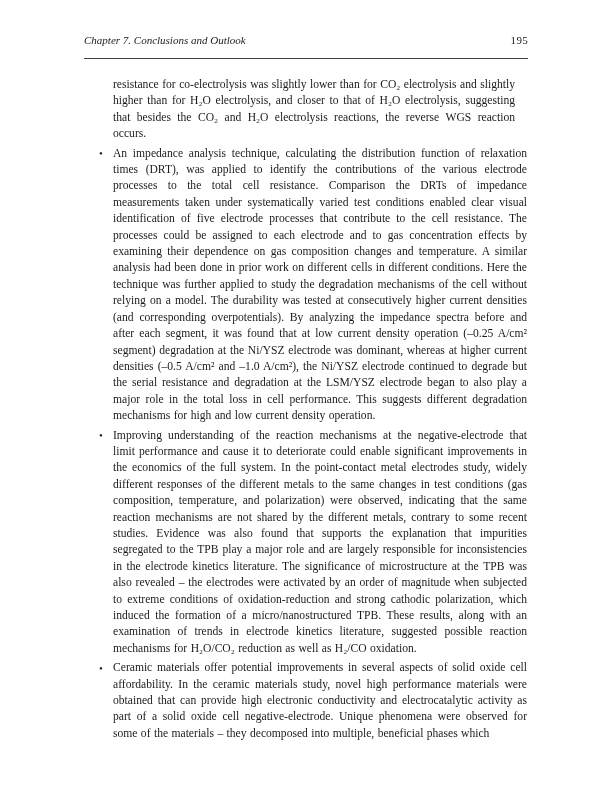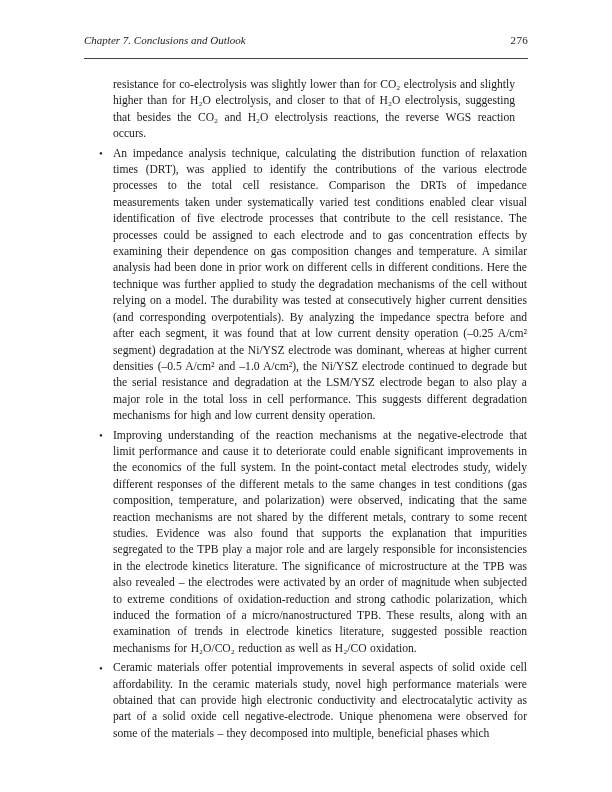--- a/index.html
+++ b/index.html
@@ -59,21 +59,21 @@
     font-size: 11px;
   }
 </style>
 </head>
 <body>
 
 <div class="sheet">
 
   <header class="pagehead">
     <span class="chapter">Chapter 7. Conclusions and Outlook</span>
-    <span class="pagenum">276</span>
+    <span class="pagenum">195</span>
   </header>
 
   <div class="rule"></div>
 
   <main class="textblock">
 
     <p class="para">resistance for co-electrolysis was slightly lower than for CO₂ electrolysis and slightly higher than for H₂O electrolysis, and closer to that of H₂O electrolysis, suggesting that besides the CO₂ and H₂O electrolysis reactions, the reverse WGS reaction occurs.</p>
 
     <ul class="bullets">
 

